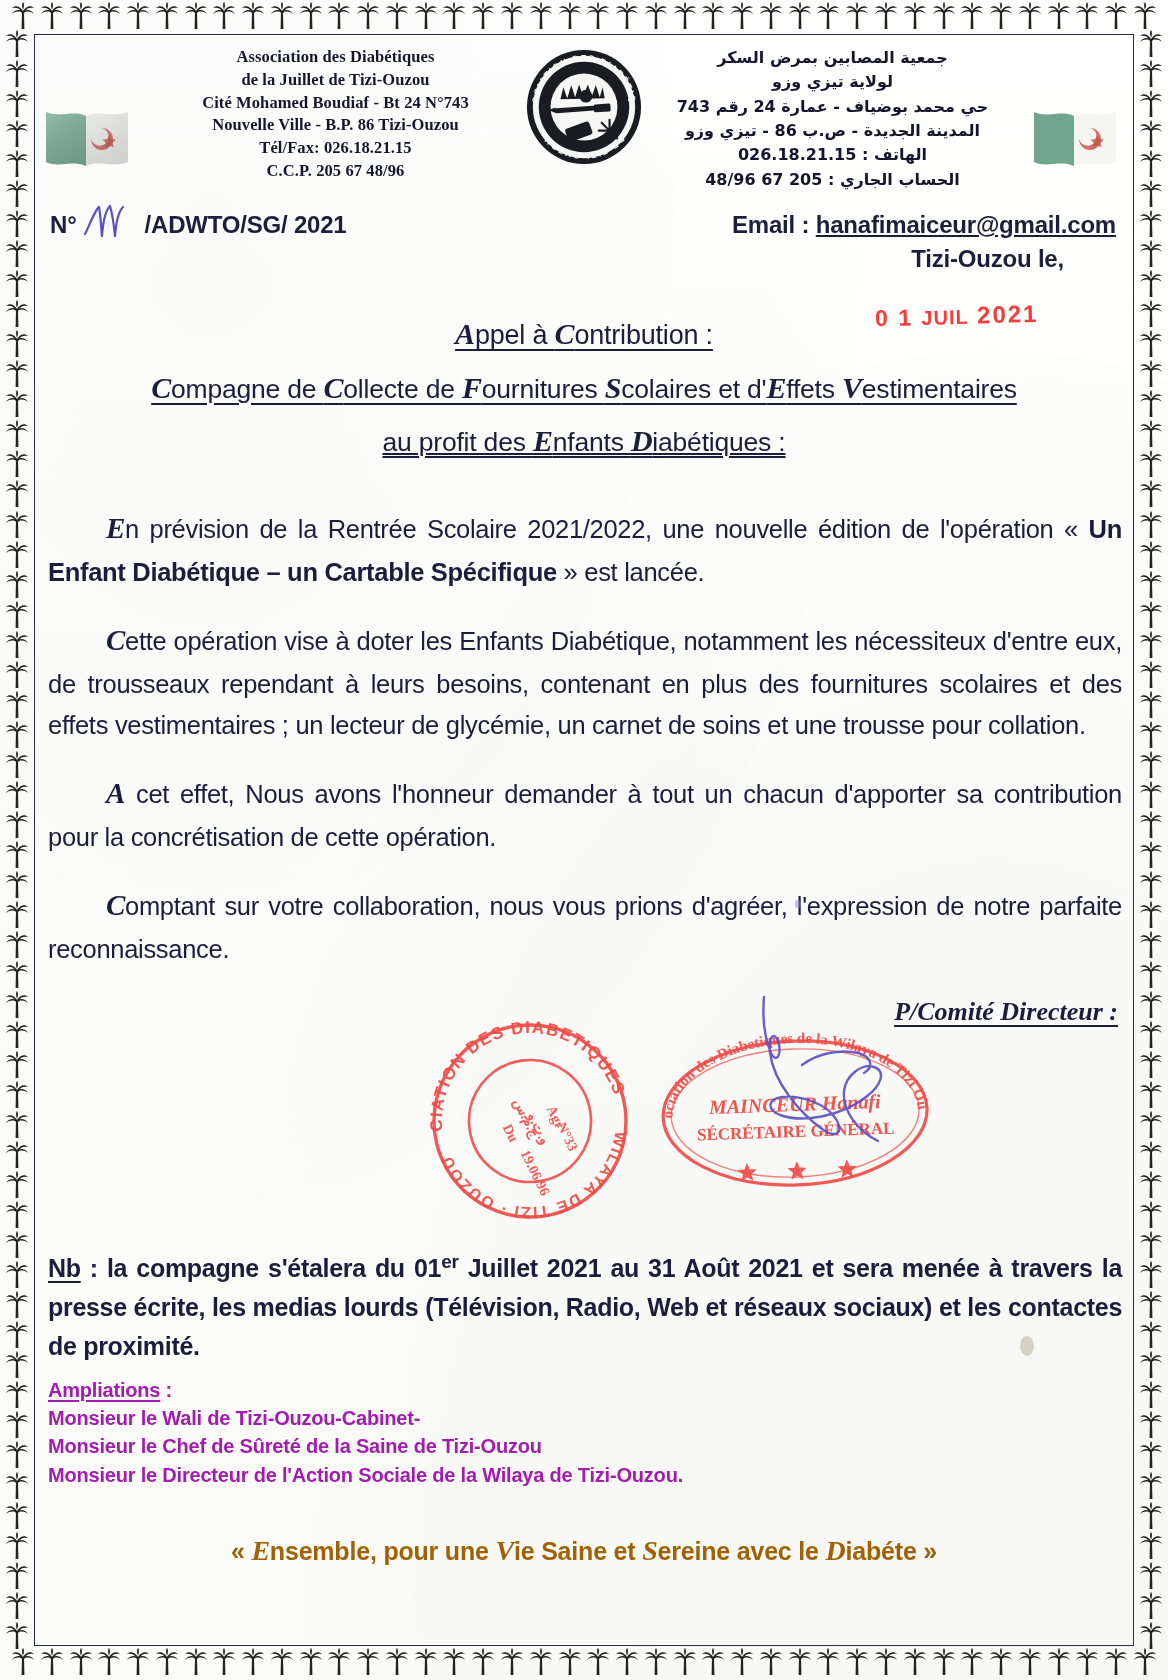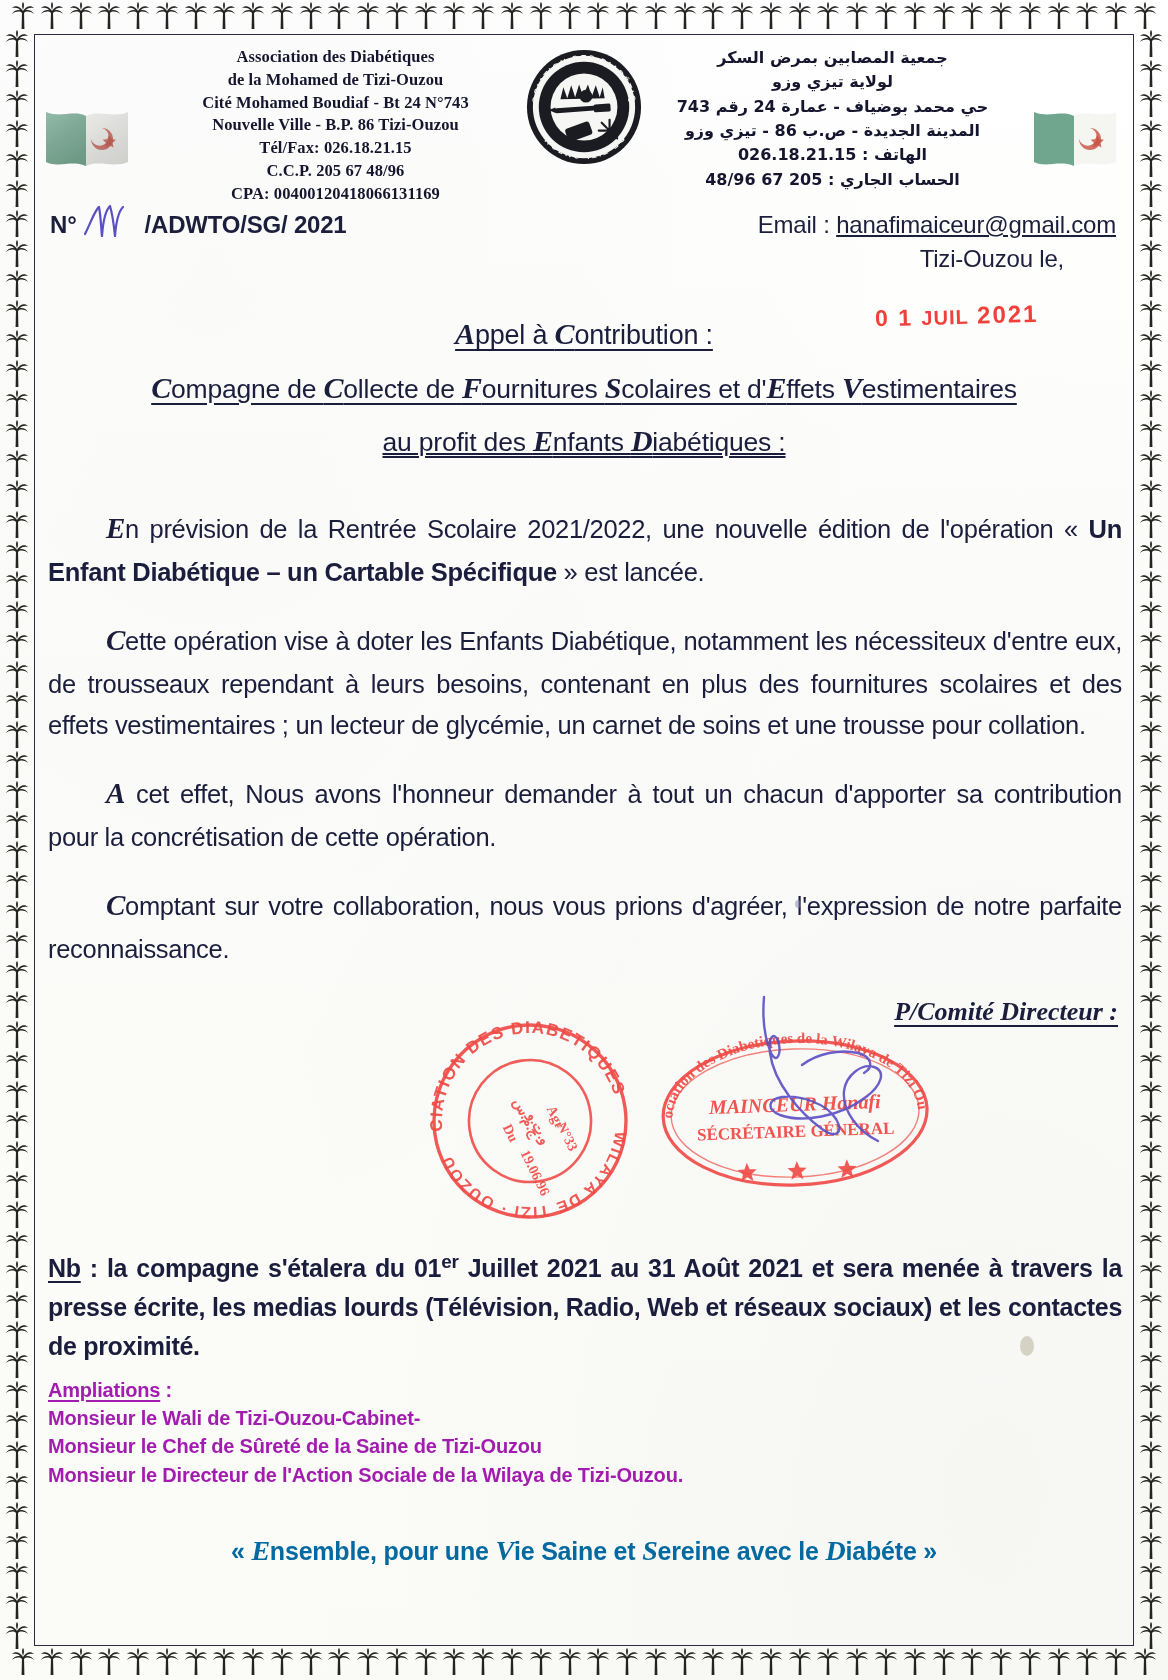--- a/index.html
+++ b/index.html
@@ -112,21 +112,21 @@
 
   
   .contact-row {
     display: flex;
     justify-content: space-between;
     align-items: flex-start;
     margin-top: 2px;
     padding: 0 12px 0 10px;
   }
   .contact-left { font-weight: bold; font-size: 24px; line-height: 1.42; letter-spacing: -0.2px; }
-  .contact-right { font-weight: normal; font-size: 24px; line-height: 1.42; text-align: right; letter-spacing: -0.2px; }
+  .contact-right { font-weight: bold; font-size: 24px; line-height: 1.42; text-align: right; letter-spacing: -0.2px; }
   .contact-right .email-u { text-decoration: underline; text-underline-offset: 2px; }
   .ref-line { display: flex; align-items: baseline; gap: 2px; white-space: pre; }
   .ref-hand {
     display: inline-block;
     width: 64px; height: 34px;
     position: relative;
     vertical-align: middle;
   }
   .ref-hand svg { position: absolute; left: 0; top: -10px; width: 64px; height: 44px; }
   .tizi-le { padding-right: 52px; }
@@ -260,21 +260,21 @@
     letter-spacing: -0.2px;
   }
   .ampl-head .u { text-decoration: underline; text-underline-offset: 3px; }
 
   
   .slogan {
     margin-top: 46px;
     text-align: center;
     font-size: 25px;
     font-weight: bold;
-    color: #0369a1;
+    color: #a16207;
     letter-spacing: -0.2px;
   }
   .slogan .cap {
     font-family: "Liberation Serif", serif;
     font-weight: bold;
     font-style: italic;
     font-size: 28px;
   }
 
   
@@ -2567,26 +2567,25 @@
           <path d="M6 4 C20 10 34 2 46 8 L46 58 C32 52 18 60 6 54 Z" fill="#2e7d5b" opacity="0.78"></path>
           <path d="M46 8 C58 2 74 10 88 4 L88 54 C74 60 58 52 46 58 Z" fill="#f3f3f0" opacity="0.92"></path>
           <path d="M62 31 m-11 0 a11 11 0 1 0 11 -11 a9 9 0 1 1 -11 11" fill="#c0392b" opacity="0.8"></path>
           <path d="M69 27 l2.4 4.1 4.6 .7 -3.4 3.2 .9 4.6 -4.2 -2.3 -4.1 2.3 .8 -4.6 -3.3 -3.2 4.6 -.7 Z" fill="#c0392b" opacity="0.8"></path>
           <path d="M6 4 C20 10 34 2 46 8 C58 2 74 10 88 4 L88 54 C74 60 58 52 46 58 C32 52 18 60 6 54 Z" fill="url(#fshade)"></path>
         </svg>
       </div>
 
       <div class="lh-fr">
         <div>Association des Diabétiques</div>
-        <div>de la Mohamed de Tizi-Ouzou</div>
+        <div>de la Juillet de Tizi-Ouzou</div>
         <div>Cité Mohamed Boudiaf - Bt 24 N°743</div>
         <div>Nouvelle Ville - B.P. 86 Tizi-Ouzou</div>
         <div>Tél/Fax: 026.18.21.15</div>
         <div>C.C.P. 205 67 48/96</div>
-        <div>CPA: 00400120418066131169</div>
       </div>
 
       <div class="logo-wrap">
         <svg class="logo" viewBox="0 0 120 120" aria-hidden="true">
           <defs>
             <path id="arcTop" d="M 60 60 m -47 0 a 47 47 0 1 1 94 0" fill="none"></path>
             <path id="arcBot" d="M 60 60 m 47 0 a 47 47 0 1 1 -94 0" fill="none"></path>
           </defs>
           <circle cx="60" cy="60" r="58" fill="#1b1b22"></circle>
           <circle cx="60" cy="60" r="52" fill="#f6f6f4"></circle>

